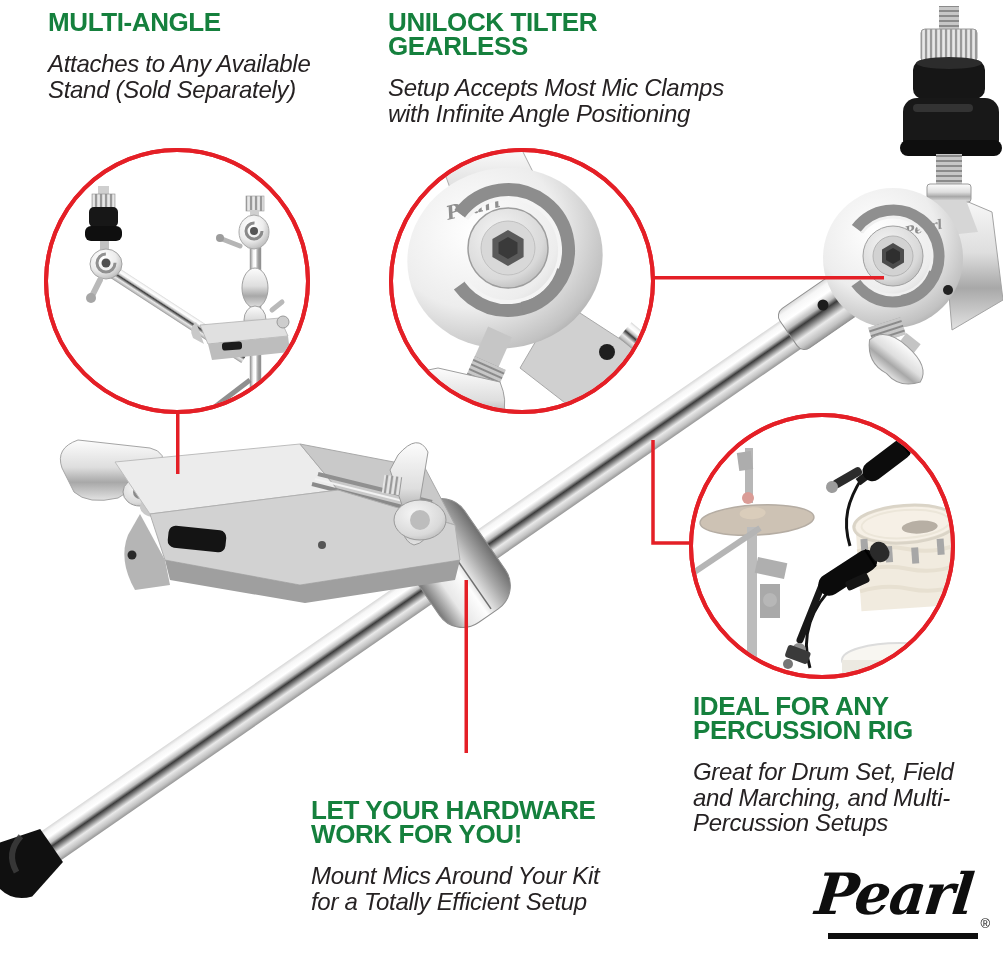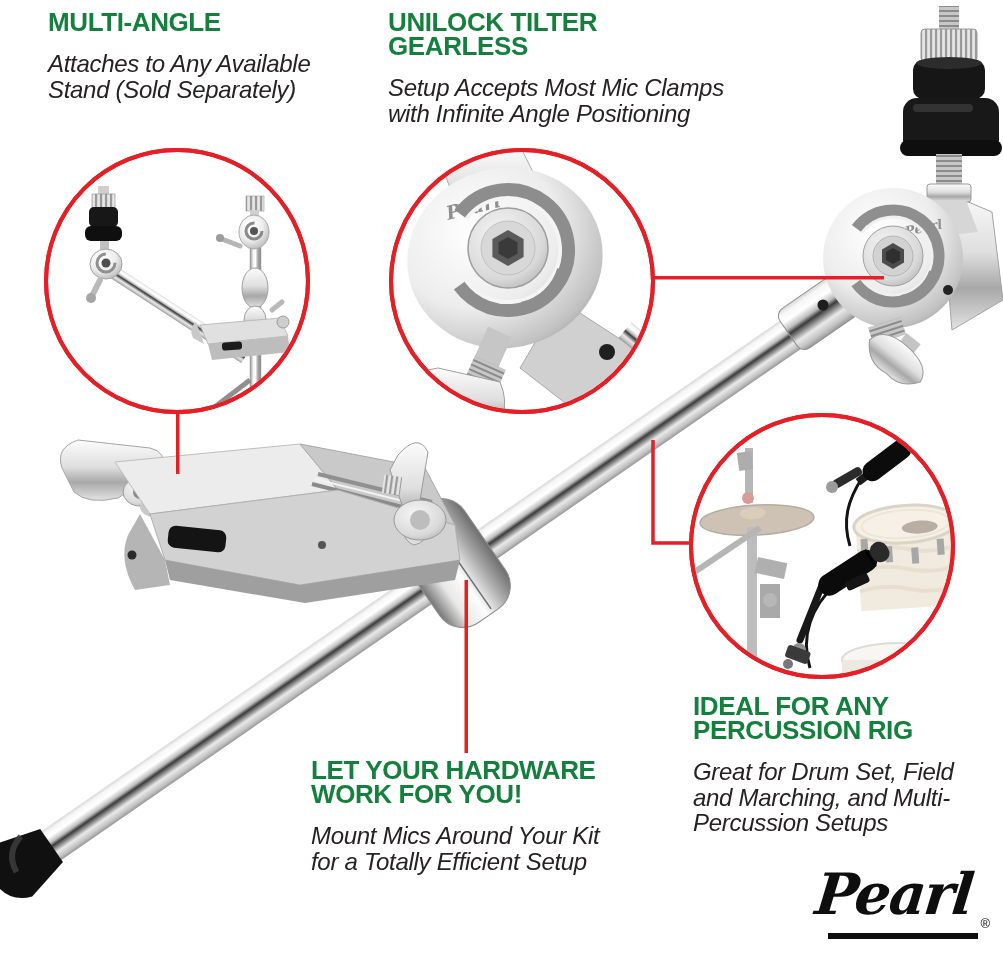--- a/index.html
+++ b/index.html
@@ -12,21 +12,21 @@
   .callout-title{
     font-family:"Liberation Sans",sans-serif;font-weight:800;font-size:26px;line-height:24px;
     color:#15803d;letter-spacing:-0.4px;white-space:nowrap;
   }
   .callout-body{
     font-family:"Liberation Sans",sans-serif;font-weight:400;font-size:24px;line-height:25.5px;
     color:#262223;letter-spacing:-0.3px;margin-top:17px;white-space:nowrap;font-style:italic;
   }
   #callout-quickset{left:48px;top:10px;}
   #callout-tilter{left:388px;top:10px;}
-  #callout-hardware{left:311px;top:758px;}
+  #callout-hardware{left:311px;top:798px;}
   #callout-percussion{left:693px;top:694px;}
   .brand{position:absolute;left:798px;top:864px;width:192px;height:84px;}
   .logo-script{
     font-family:"DejaVu Serif","Liberation Serif",serif;font-style:italic;font-weight:700;
     font-size:57px;line-height:60px;color:#0e0e0e;transform:skewX(-6deg);
     text-align:center;letter-spacing:-2px;
   }
   .logo-underline{position:absolute;left:30px;top:69px;width:150px;height:6px;background:#0e0e0e;}
   .logo-reg{position:absolute;right:0px;top:52px;font-size:13px;color:#0e0e0e;
     font-family:"Liberation Sans",sans-serif;}

